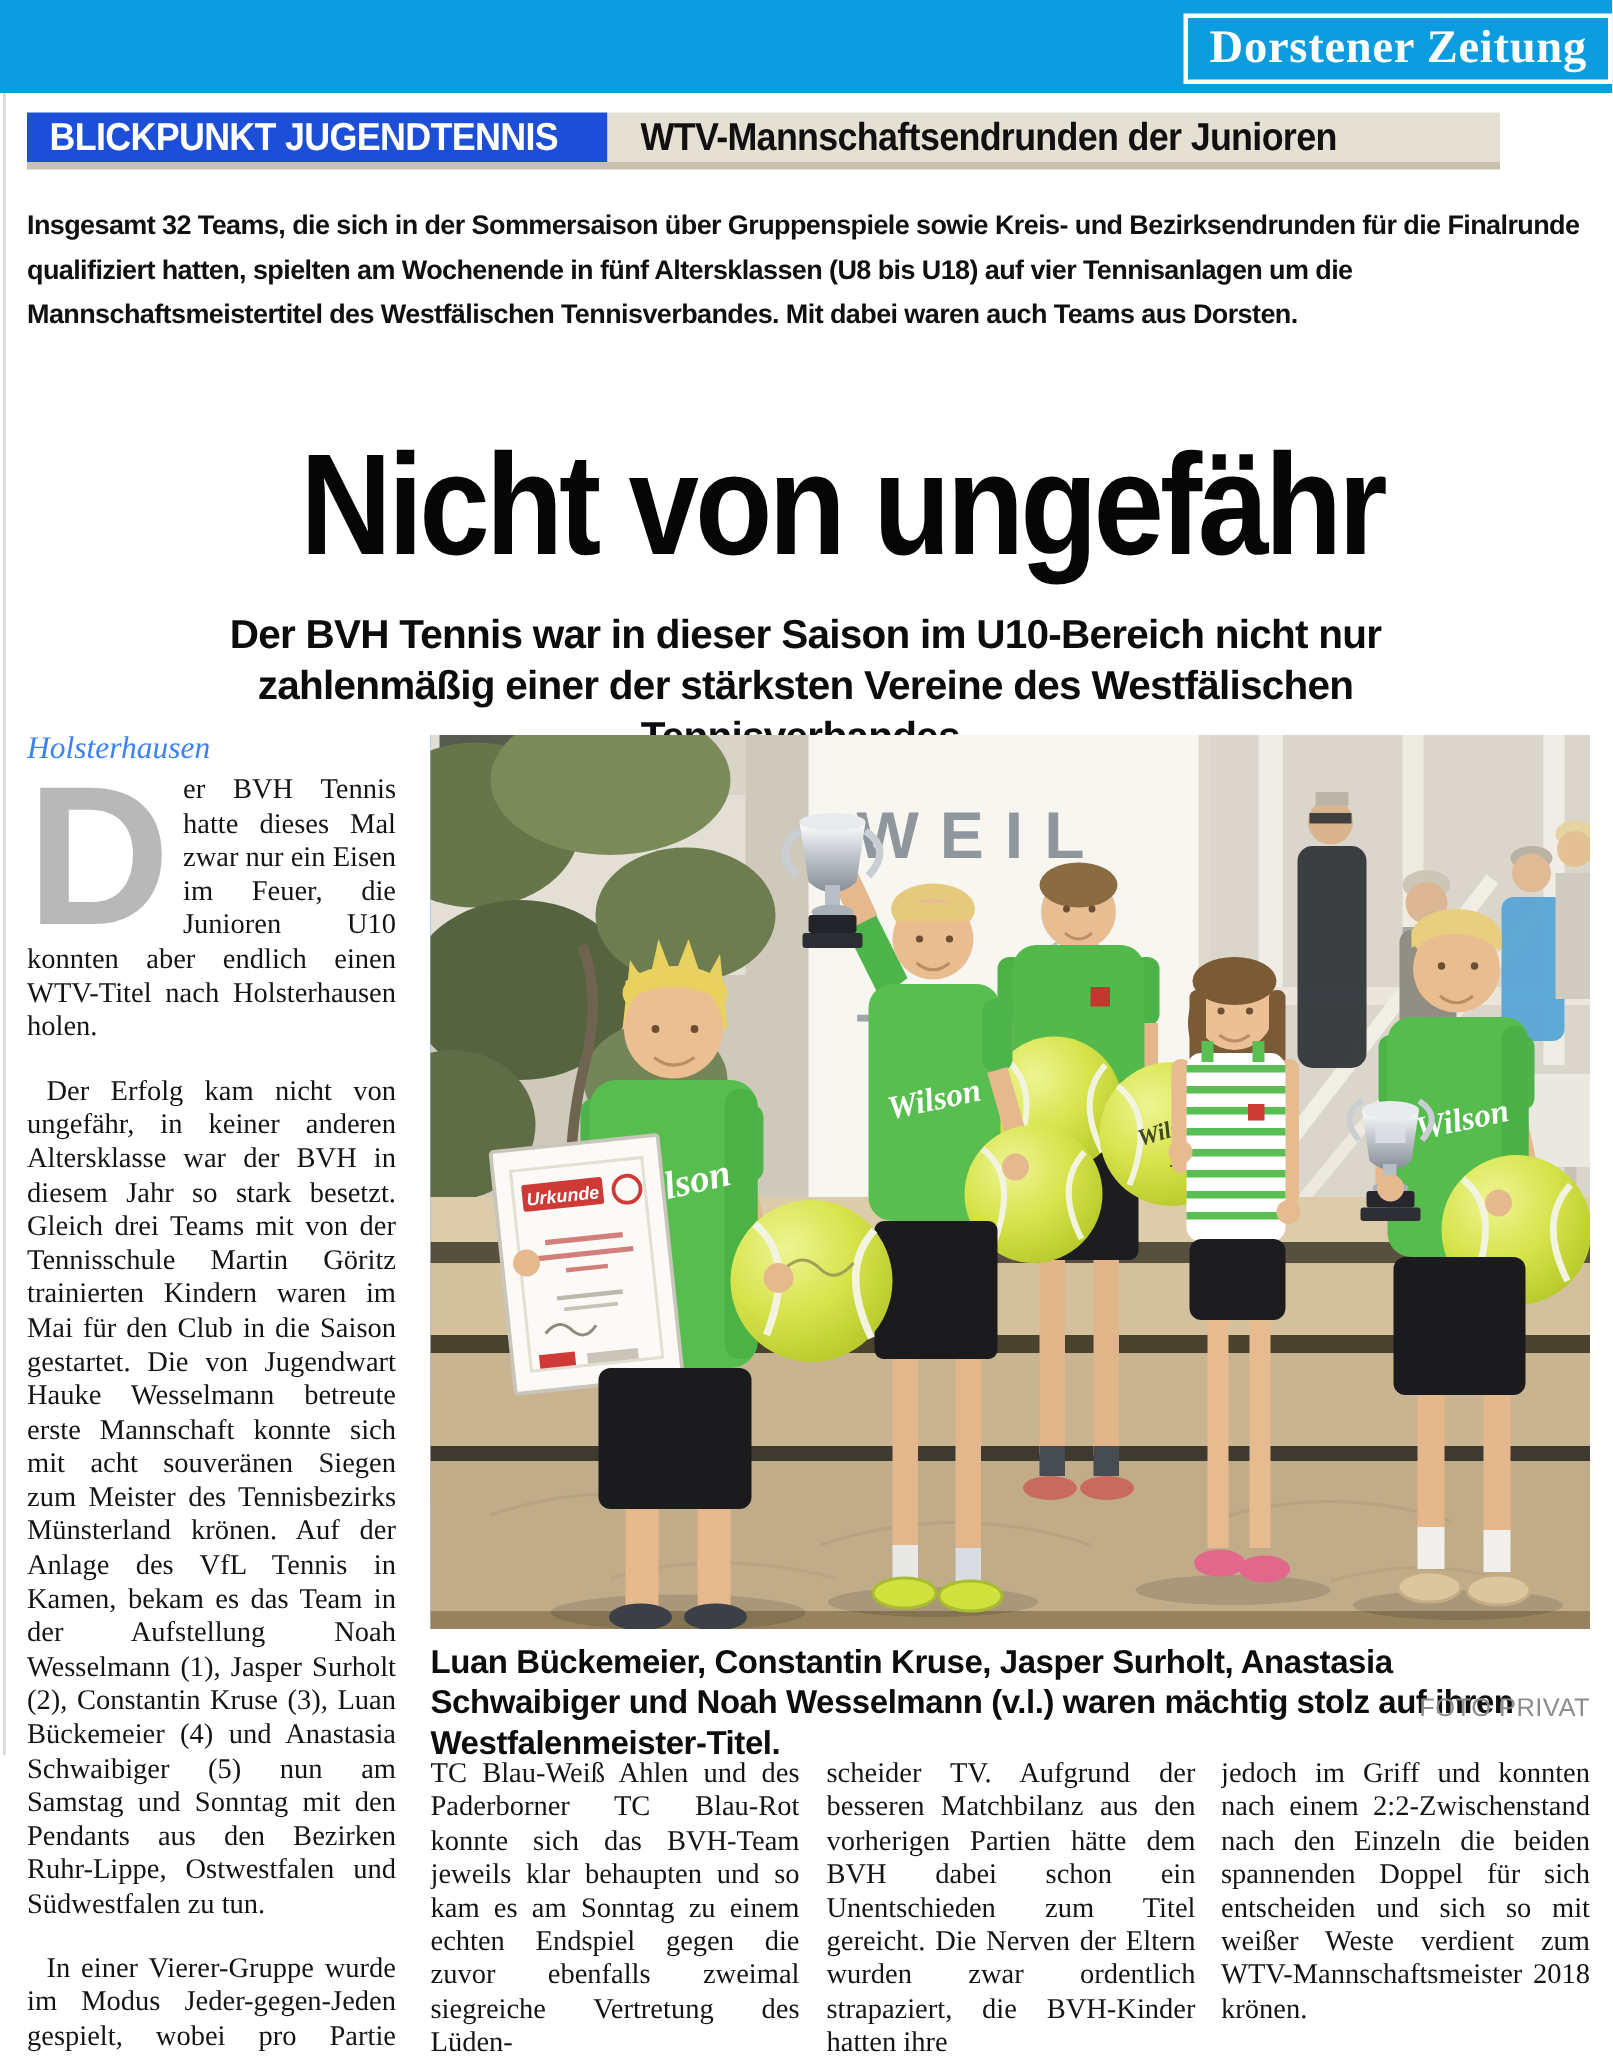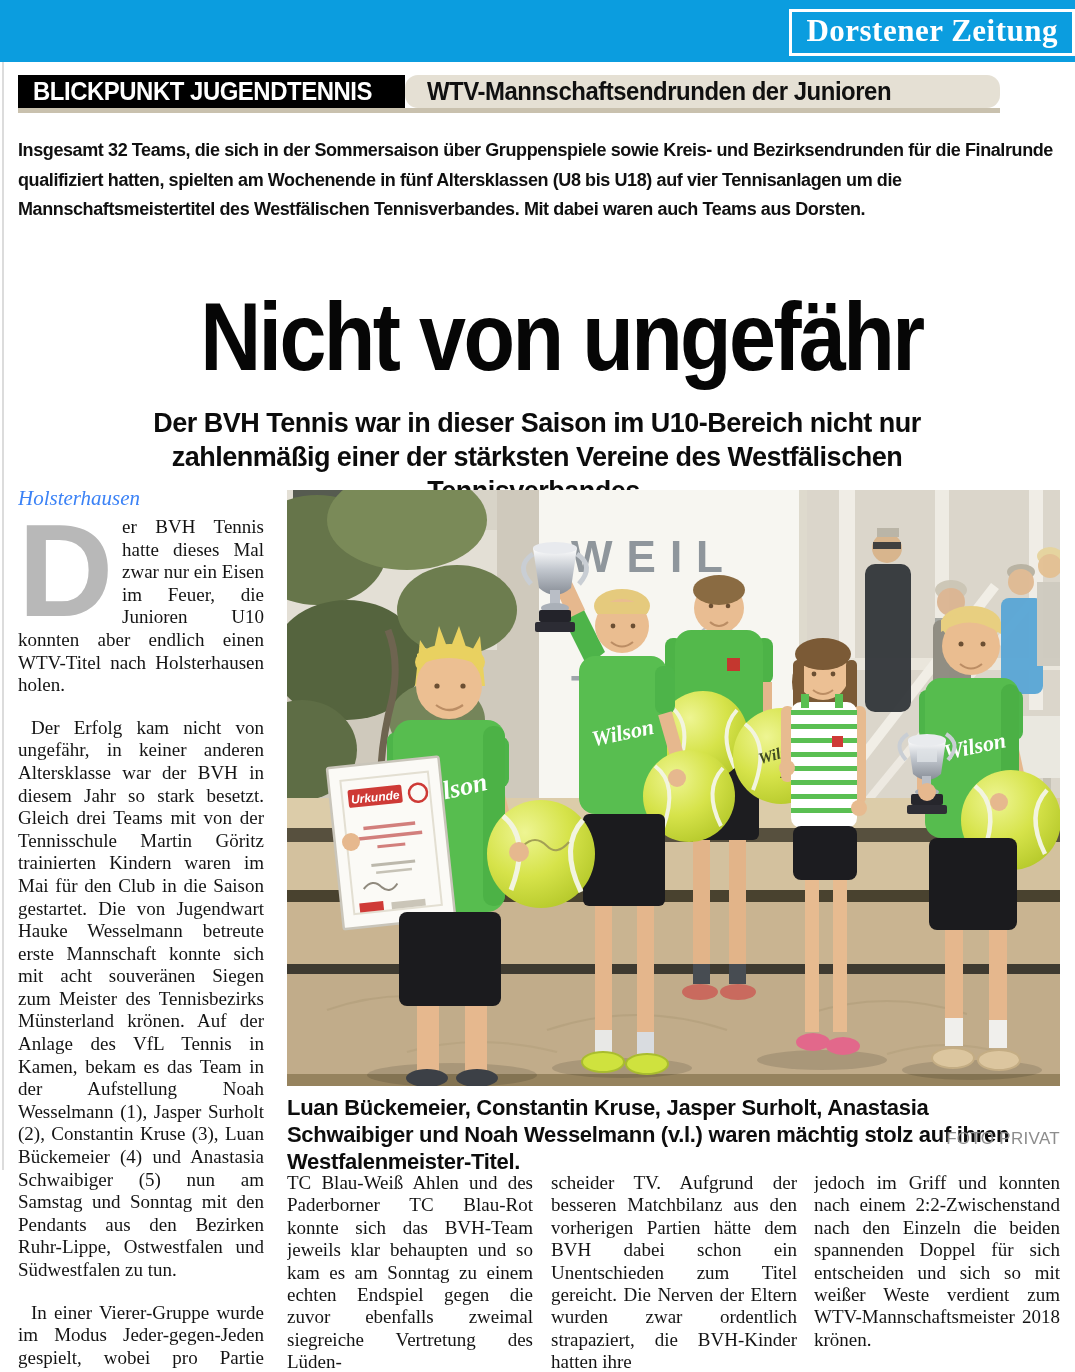--- a/index.html
+++ b/index.html
@@ -5,22 +5,22 @@
   html,body{margin:0;padding:0;background:#ffffff;}
   .page{position:relative;width:1075px;height:1372px;background:#ffffff;overflow:hidden;
         font-family:"Liberation Serif",serif;color:#141414;}
   
   .topbar{position:absolute;left:0;top:0;width:1075px;height:62px;background:#0b9ddf;text-align:right;}
   .masthead-box{display:inline-block;margin-top:9px;border:3px solid #ffffff;padding:1px 14px 4px 14px;}
   .masthead-title{font-family:"Liberation Serif",serif;font-weight:bold;font-size:31px;color:#ffffff;letter-spacing:.5px;}
   .scan-edge{position:absolute;left:2px;top:62px;width:2px;height:1108px;background:#dcdcdc;}
   
   .kicker{position:absolute;left:18px;top:75px;width:982px;height:33px;display:flex;border-bottom:5px solid #c9c1ae;}
-  .kicker-left{width:387px;background:#000000;color:#ffffff;display:flex;align-items:center;padding-left:15px;box-sizing:border-box;}
-  .kicker-right{flex:1;background:#e5e0d4;color:#101010;display:flex;align-items:center;padding-left:22px;box-sizing:border-box;border-radius:13px;}
+  .kicker-left{width:387px;background:#1d4ed8;color:#ffffff;display:flex;align-items:center;padding-left:15px;box-sizing:border-box;}
+  .kicker-right{flex:1;background:#e5e0d4;color:#101010;display:flex;align-items:center;padding-left:22px;box-sizing:border-box;}
   .kicker-left .t,.kicker-right .t{font-family:"Liberation Sans",sans-serif;font-weight:bold;font-size:26px;white-space:nowrap;
         display:inline-block;transform:scaleX(.92);transform-origin:left center;letter-spacing:-.5px;}
   
   .lead{position:absolute;left:18px;top:136px;width:1036px;font-family:"Liberation Sans",sans-serif;
         font-weight:bold;font-size:18px;line-height:29.5px;letter-spacing:-.4px;color:#101010;}
   
   .headline{position:absolute;left:0;top:282px;width:1075px;text-align:center;padding-left:24px;}
   .headline .t{display:inline-block;font-family:"Liberation Sans",sans-serif;font-weight:bold;font-size:96px;
         letter-spacing:-3px;color:#060606;transform:scaleX(.88);transform-origin:center;white-space:nowrap;}
   .subhead{position:absolute;left:117px;top:406px;width:840px;text-align:center;font-family:"Liberation Sans",sans-serif;

